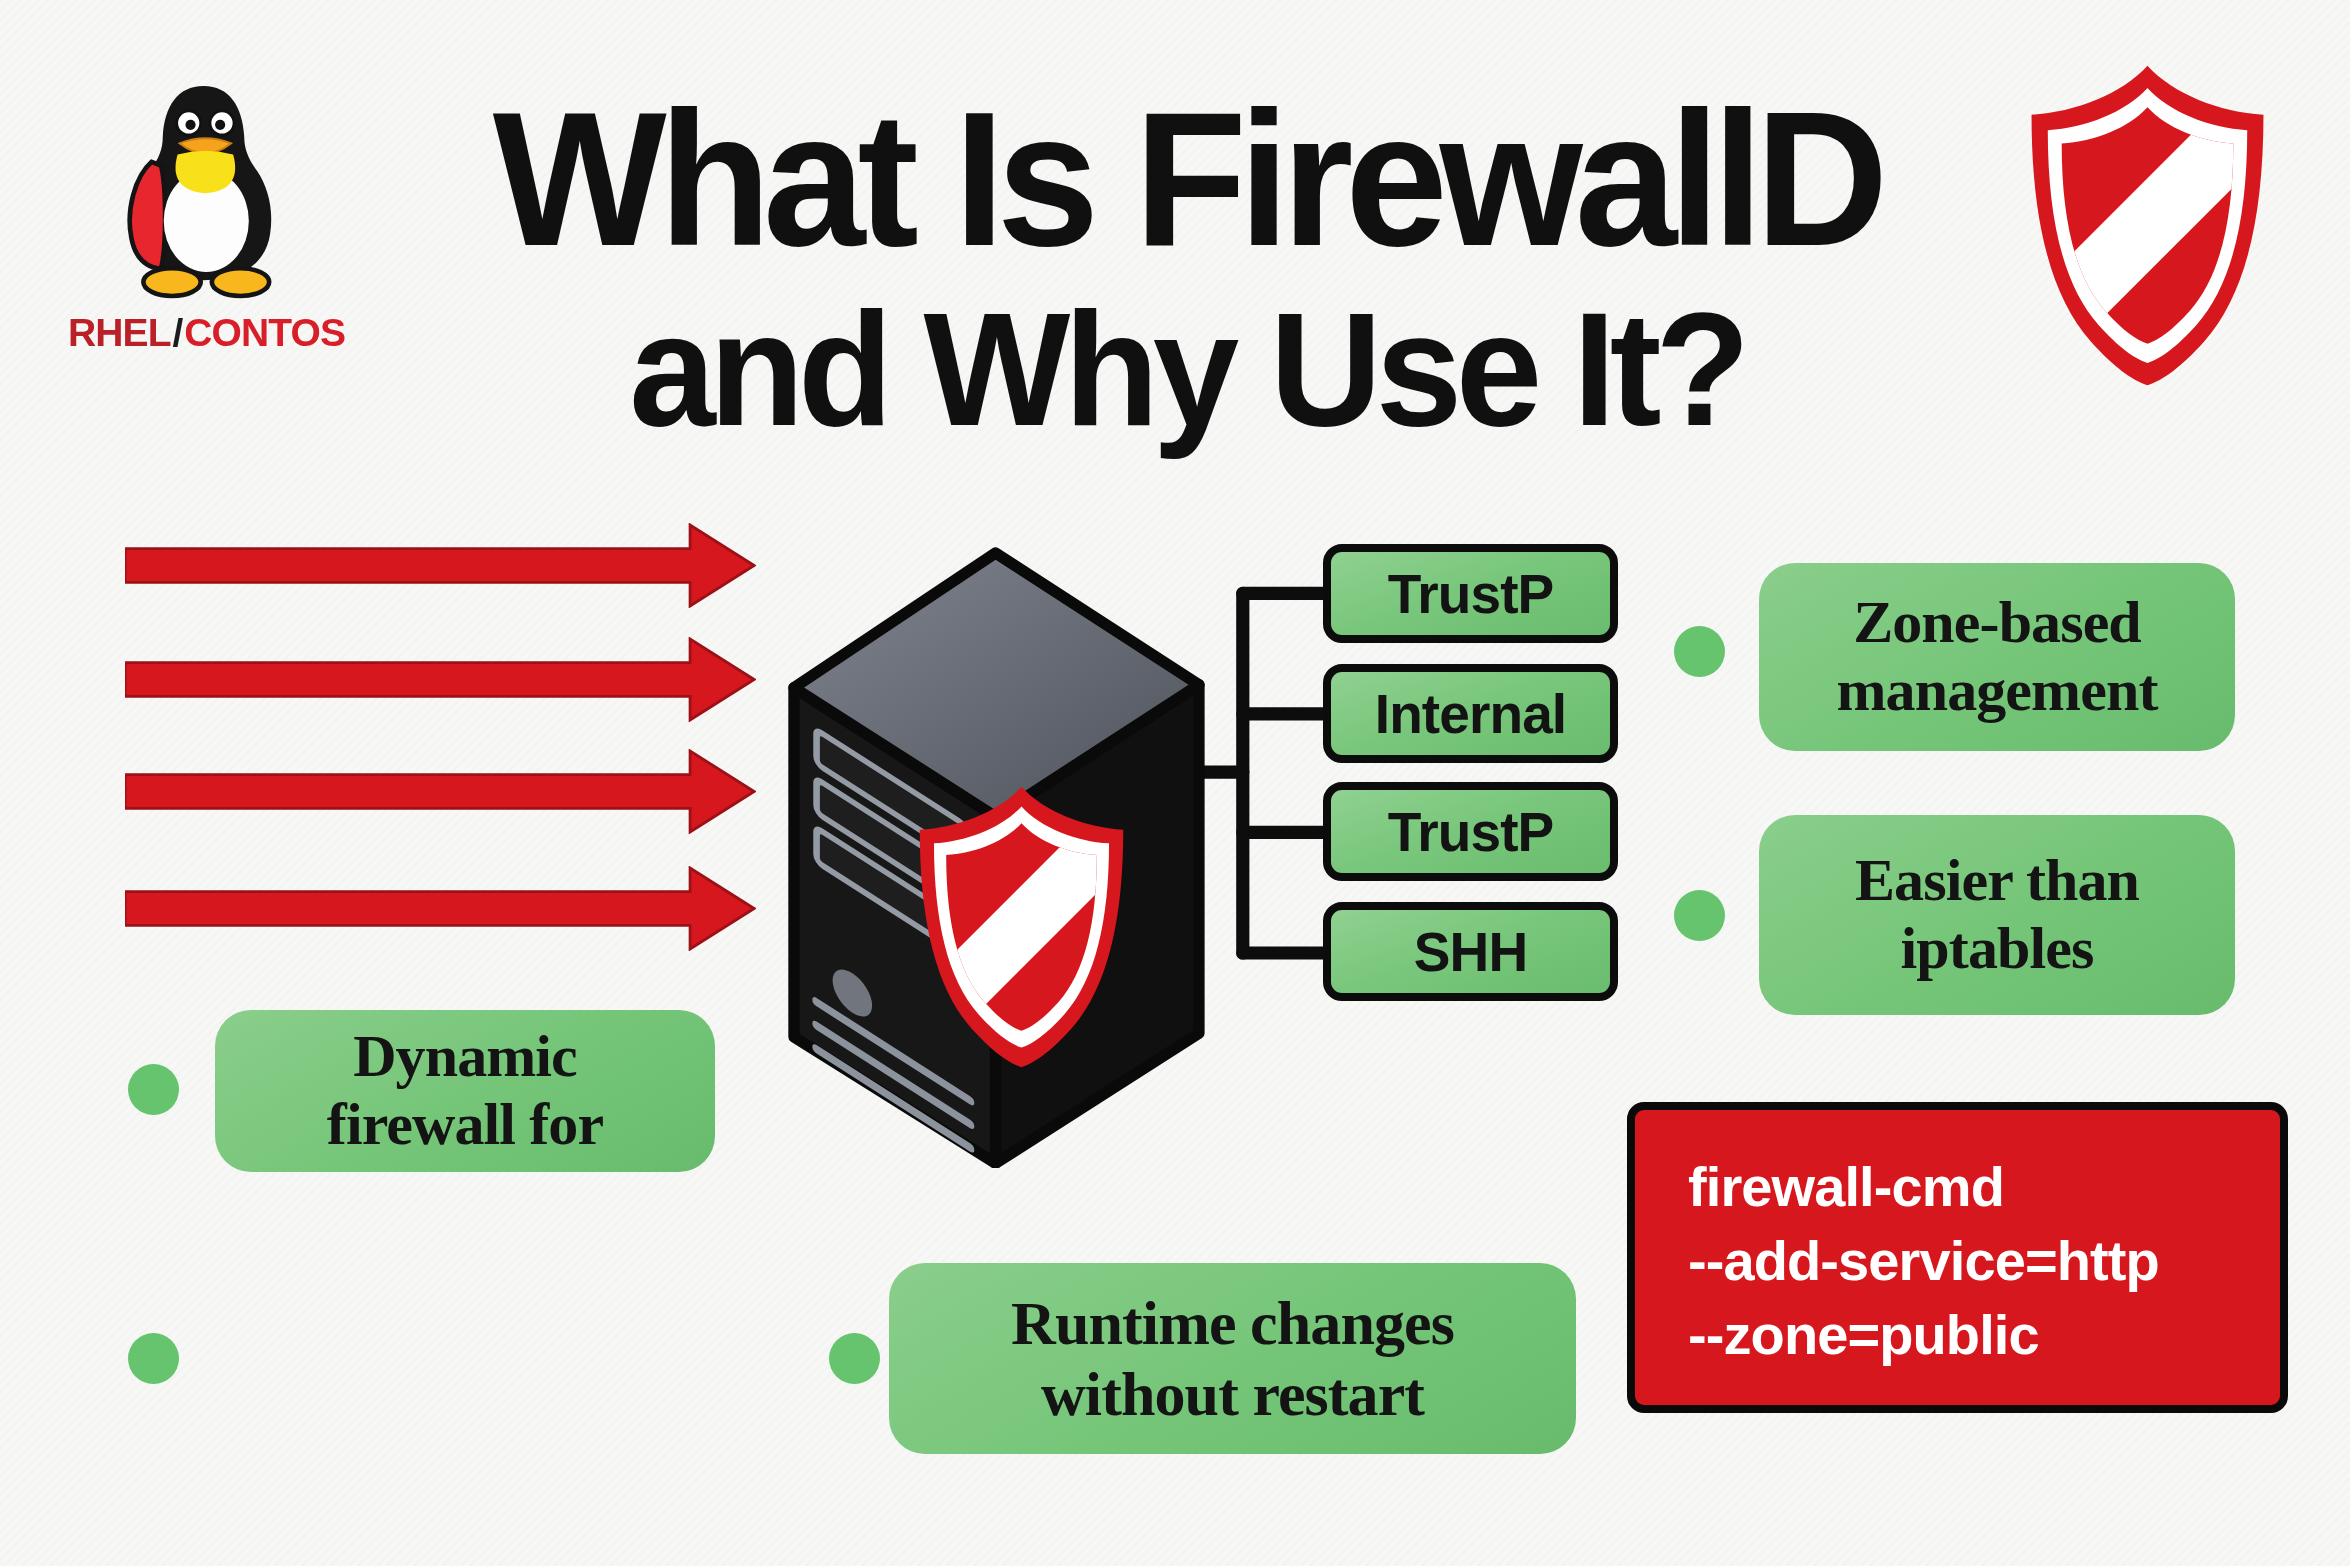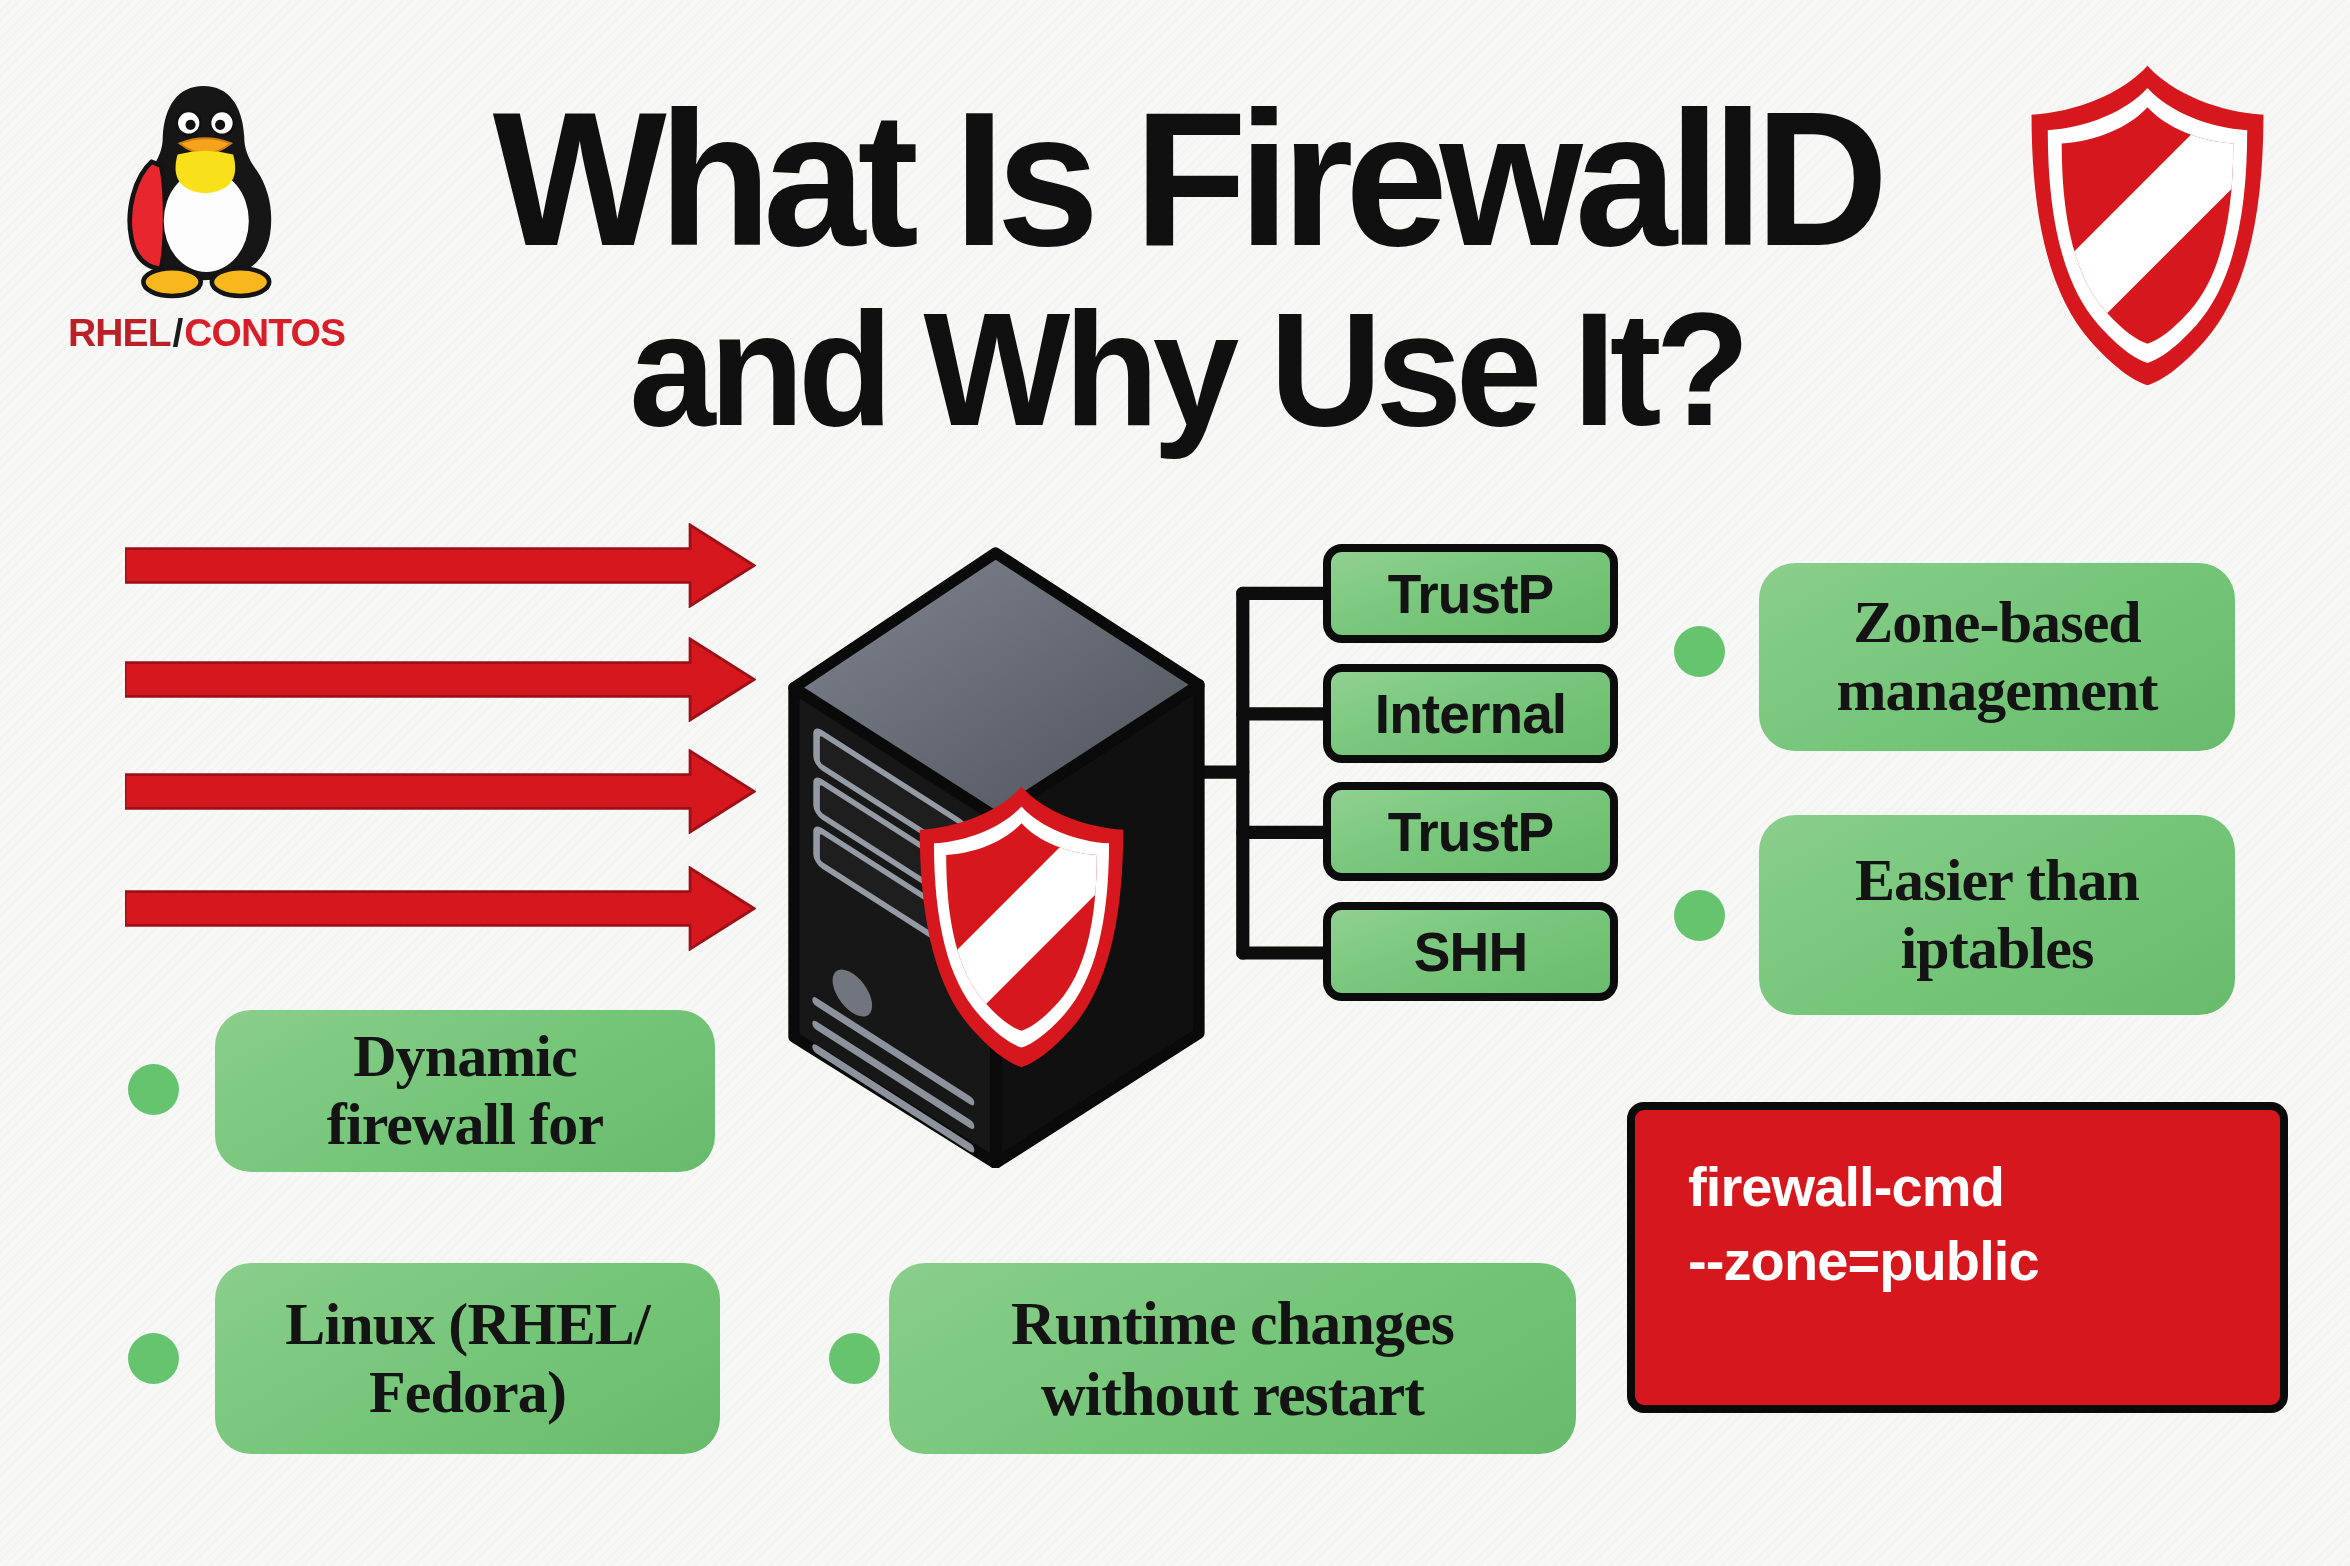--- a/index.html
+++ b/index.html
@@ -196,30 +196,27 @@
     <span>iptables</span>
   </div>
 
   <div class="dot" style="left:128px;top:1064px"></div>
   <div class="benefit" style="left:215px;top:1010px;width:500px;height:162px;font-size:60px">
     <span>Dynamic</span>
     <span>firewall for</span>
   </div>
 
   <div class="dot" style="left:128px;top:1333px"></div>
-  <div class="benefit" style="left:215px;top:1263px;width:505px;height:191px;font-size:60px">
-    <span>Linux (RHEL/</span>
-    <span>Fedora)</span>
-  </div>
 
   <div class="dot" style="left:829px;top:1333px"></div>
   <div class="benefit" style="left:889px;top:1263px;width:687px;height:191px;font-size:62px">
     <span>Runtime changes</span>
     <span>without restart</span>
   </div>
 
   <div class="code-box">
     <div>firewall-cmd</div>
+    <div>--add-service=http</div>
     <div>--zone=public</div>
   </div>
 
 </div>
 
 
 </body></html>

